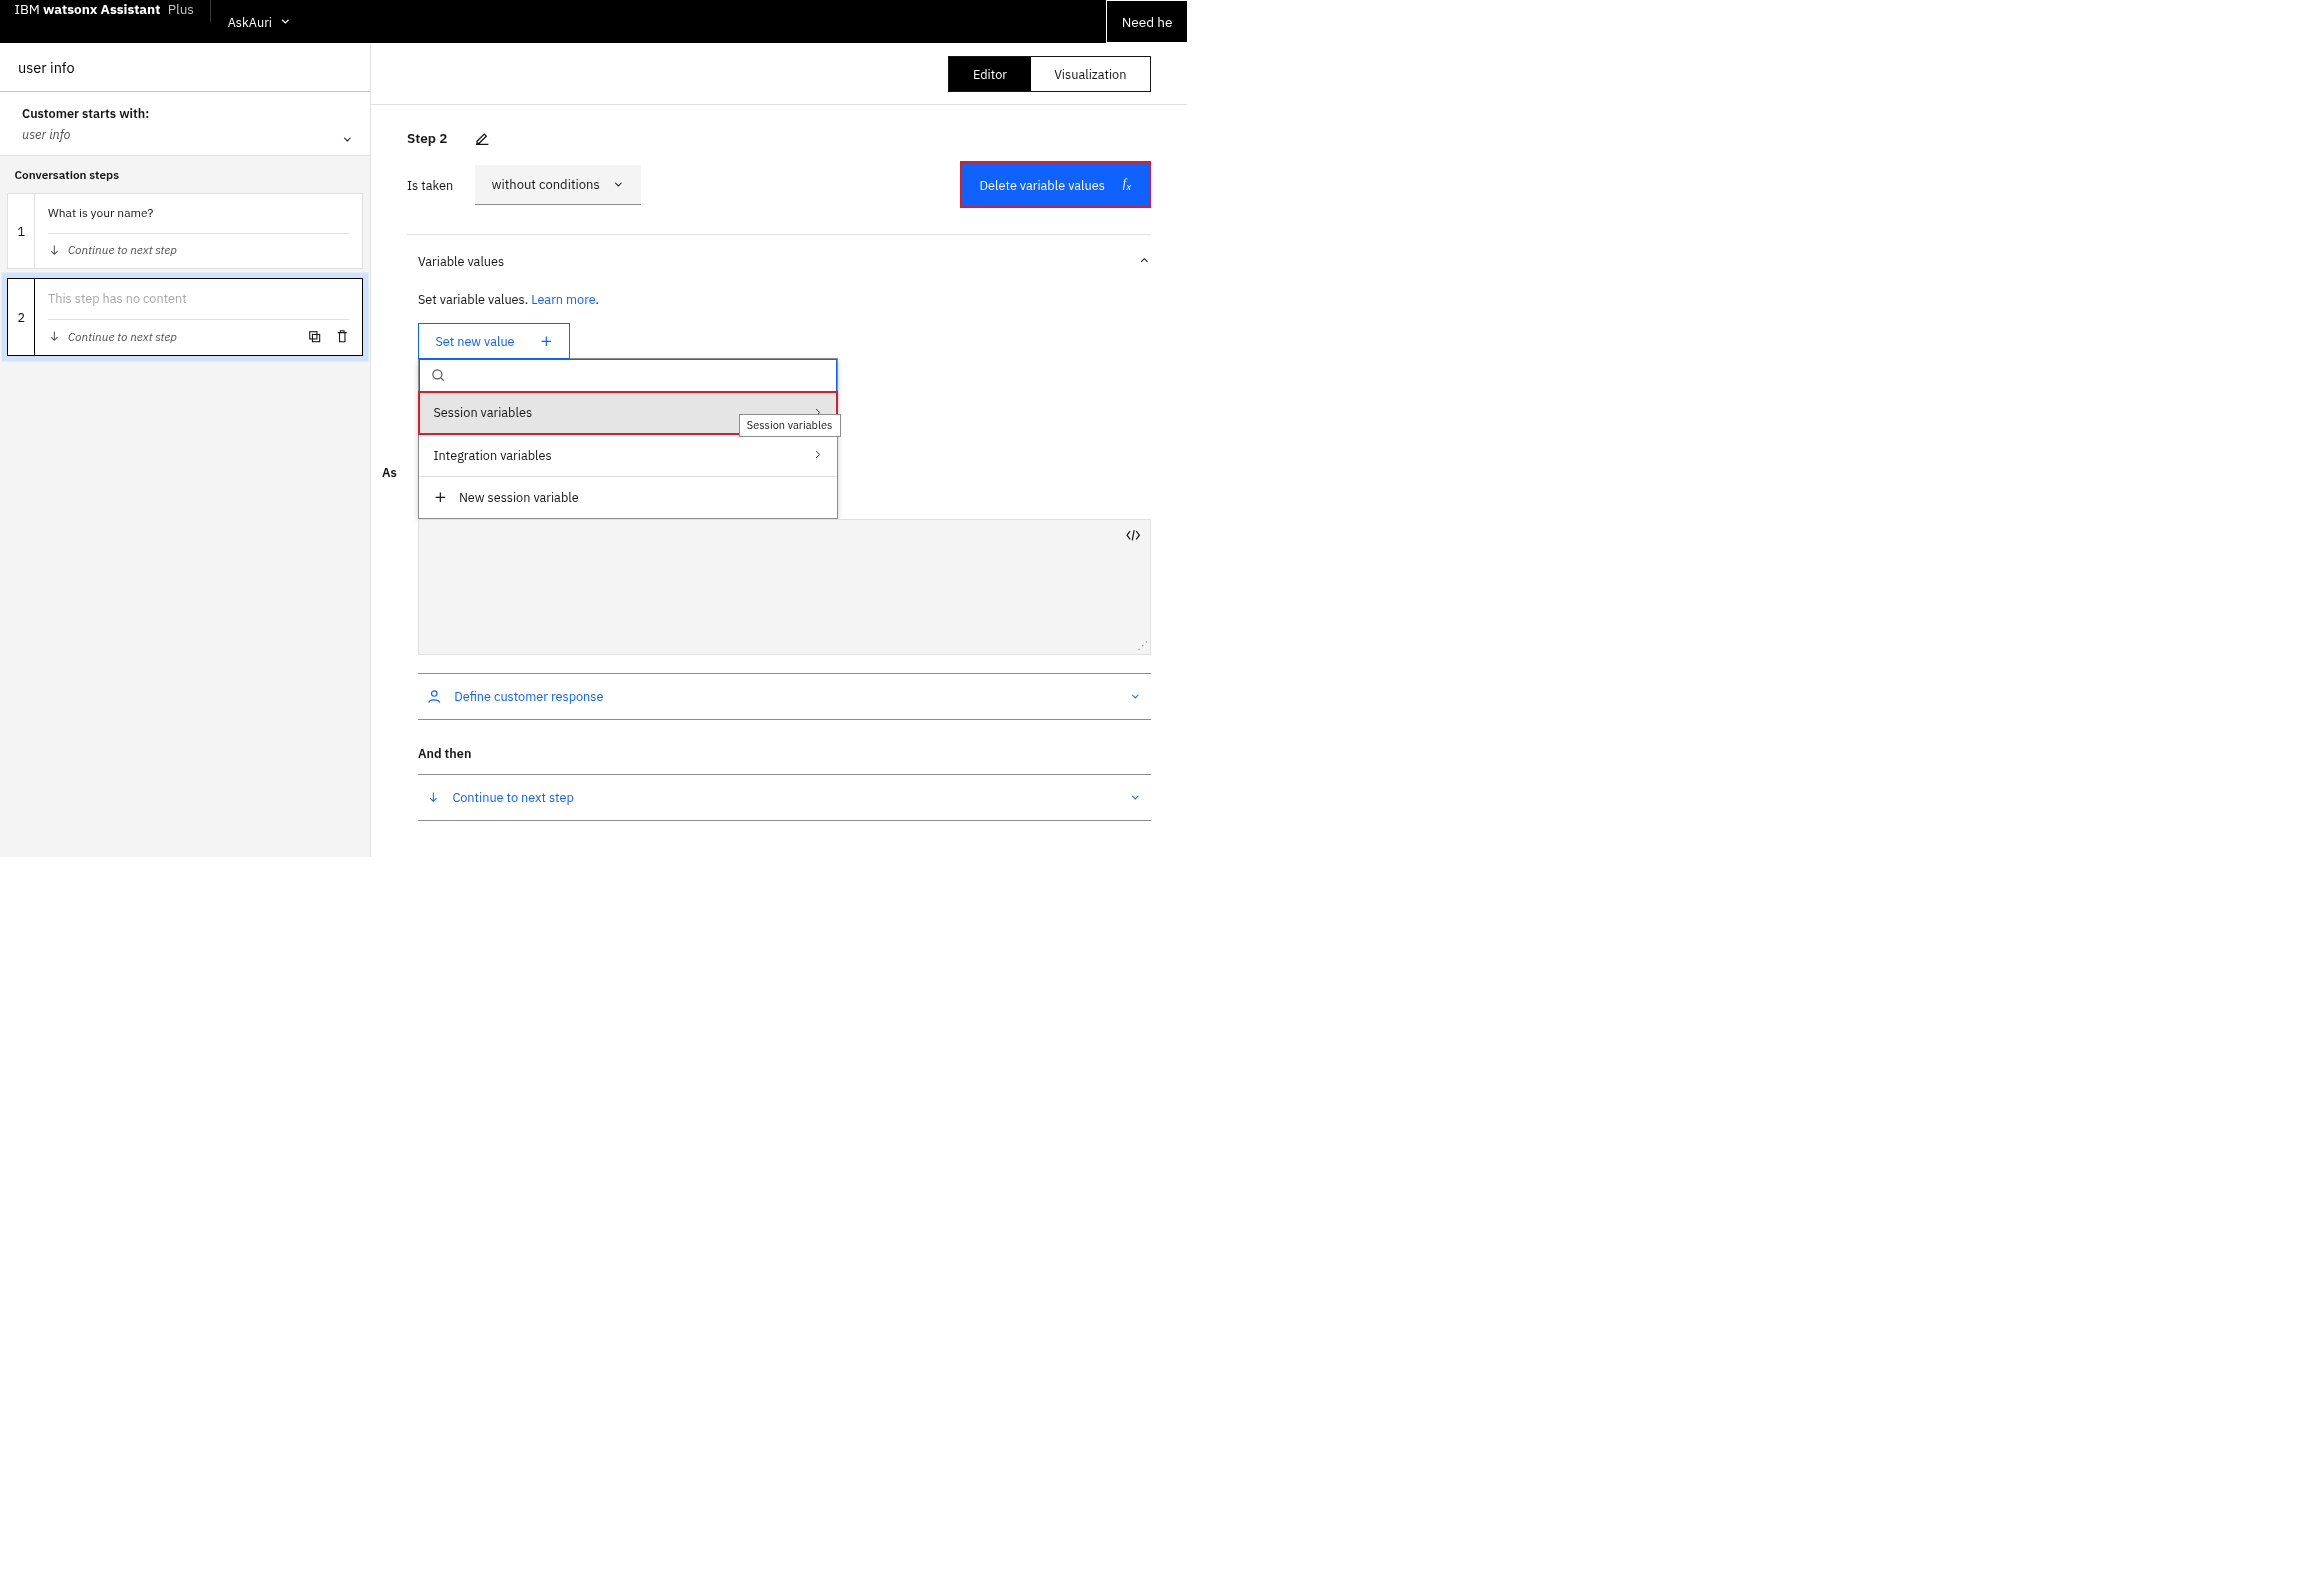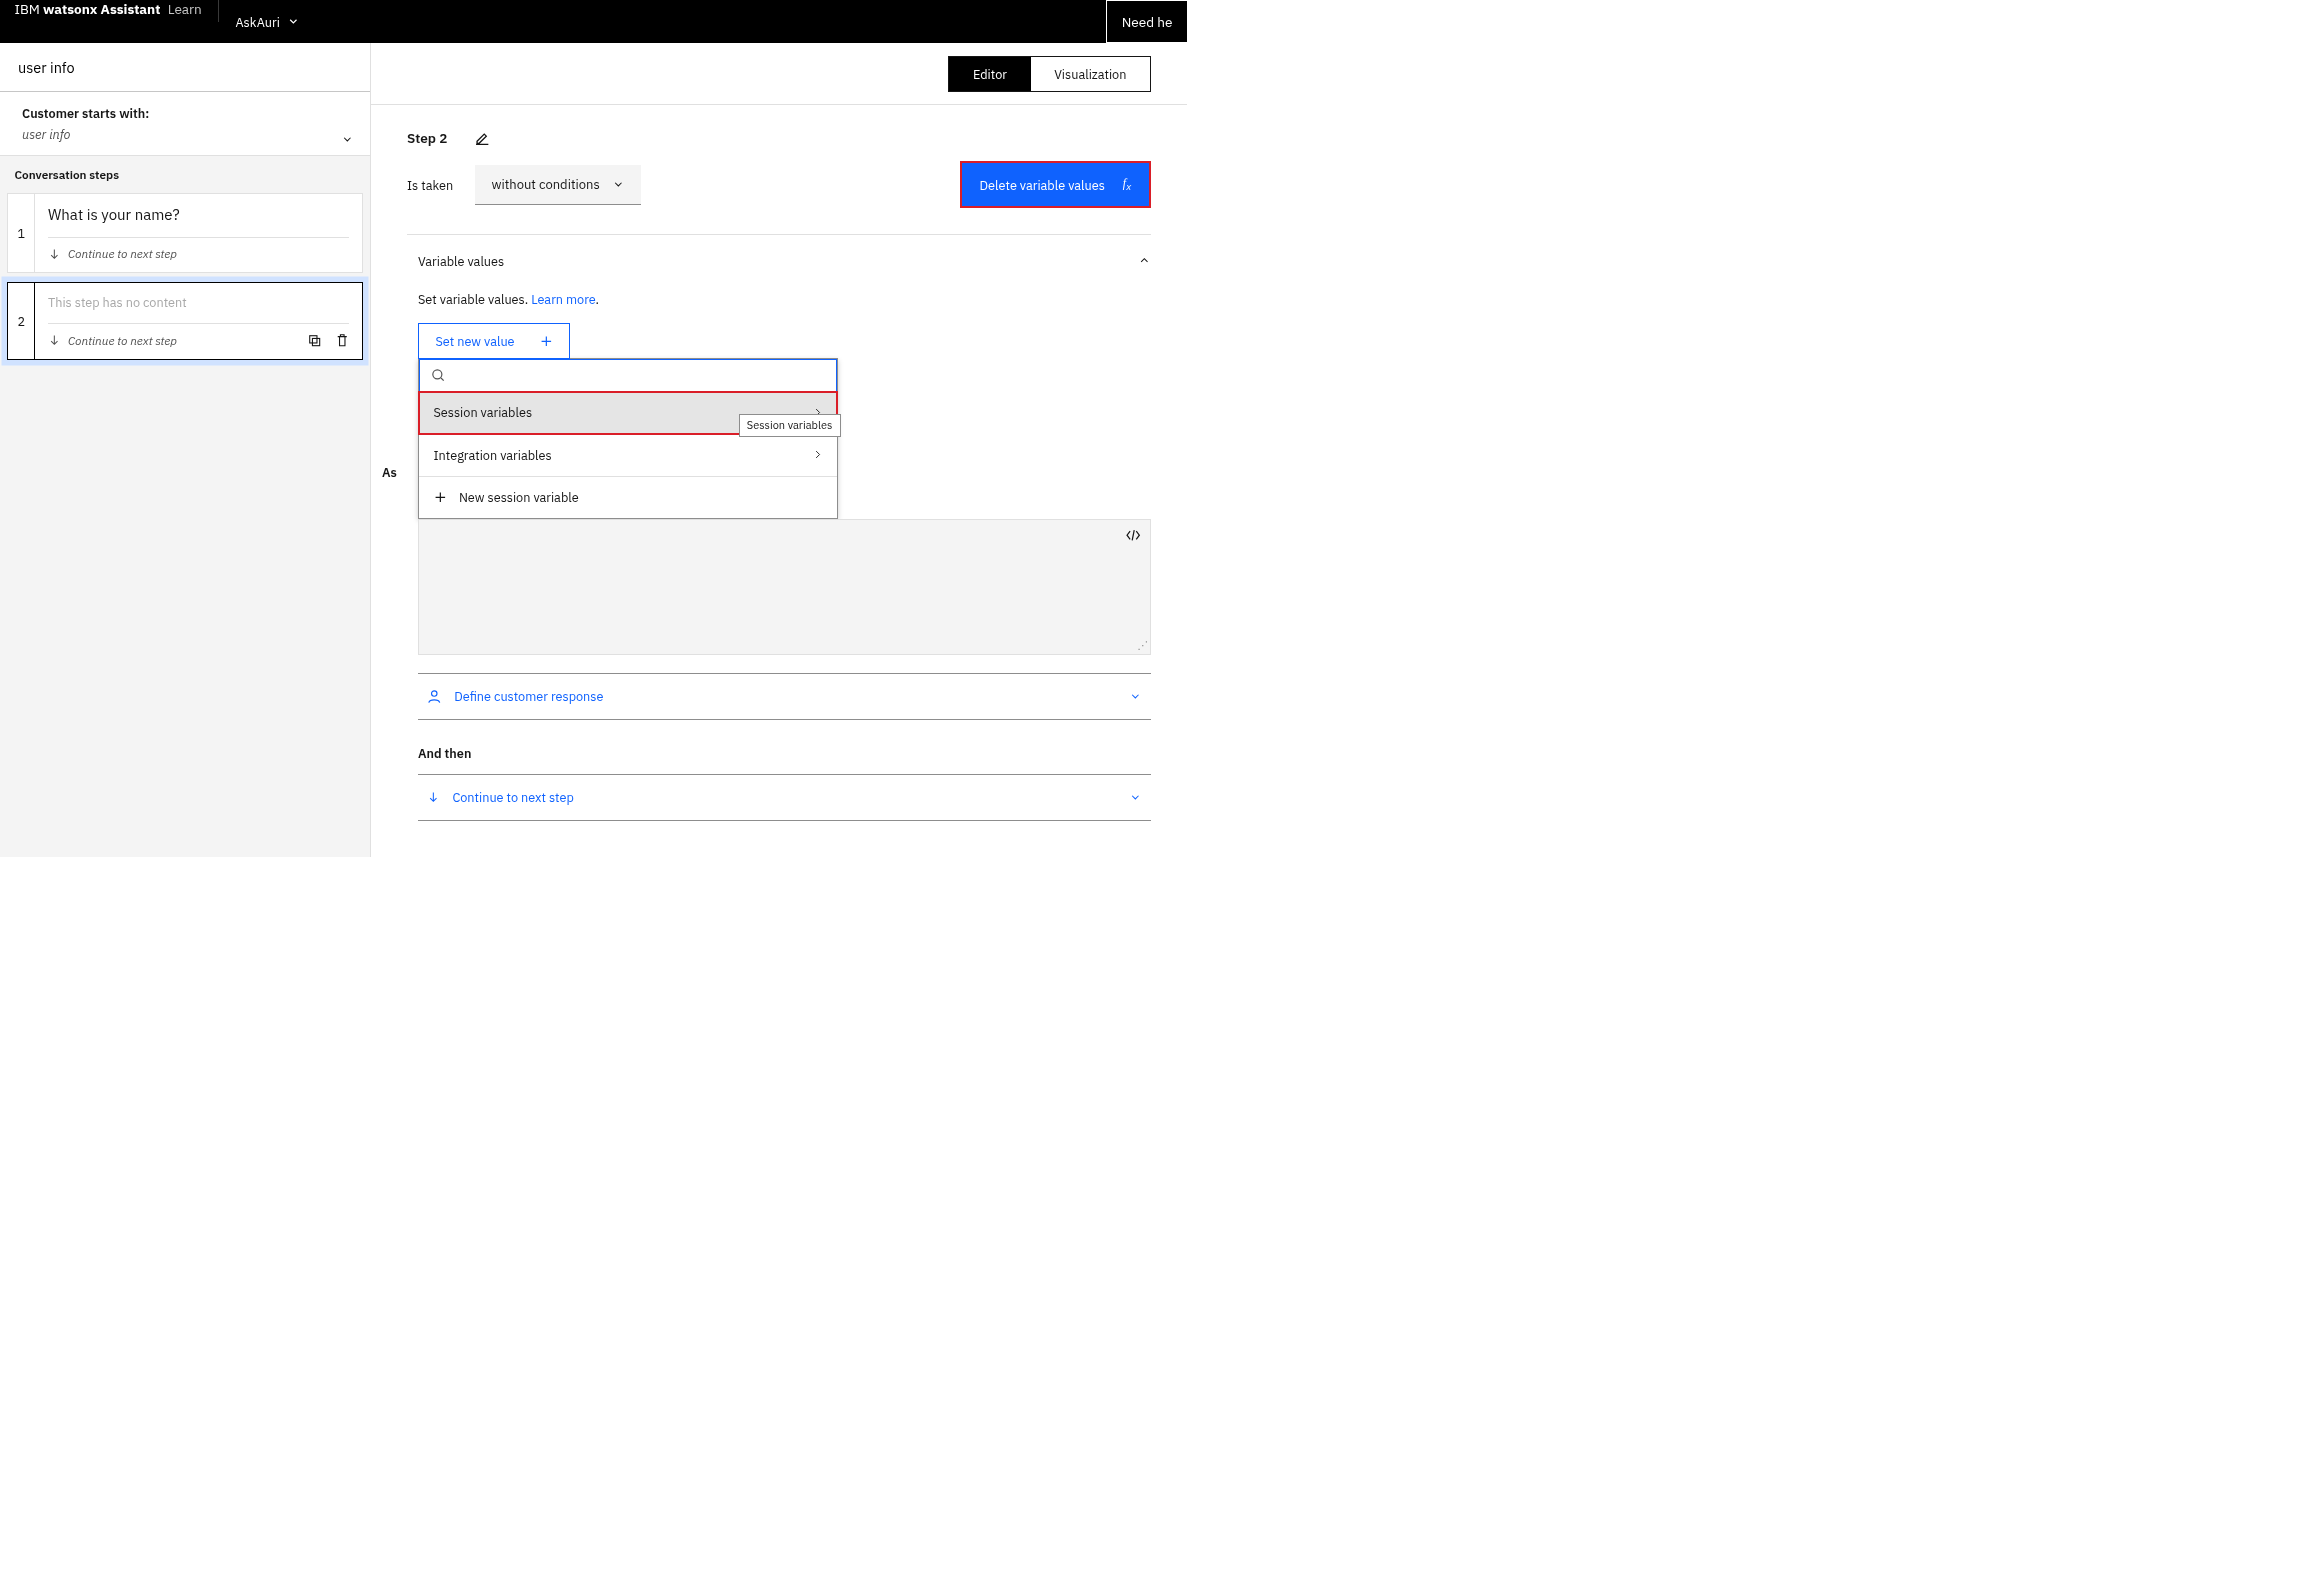--- a/index.html
+++ b/index.html
@@ -29,21 +29,21 @@
   .starter .example { font-style:italic; color:#525252; font-size:12.7px;}
   .starter .chev { position:absolute; right:16.4px; bottom:9px;}
   
   .steps-head { padding:11px 14.5px; font-weight:600; font-size:11.8px; color:#161616; background:#f4f4f4;}
   
   .step-card { background:#fff; margin:0 7.3px 9px 7.3px; border:0.9px solid #e0e0e0; display:flex;}
   .step-card.selected { border:1.8px solid #000; background:#fff; box-shadow:0 0 0 5.5px #d0e2ff; }
   .step-num { width:27px; display:flex; align-items:center; justify-content:center; border-right:0.9px solid #e0e0e0; font-size:12.7px;}
   .step-card.selected .step-num { border-right:1.8px solid #000;}
   .step-body { flex:1; padding:11px 12.7px;}
-  .step-body .q { font-size:15px; margin-bottom:12.7px; color:#161616;}
+  .step-body .q { font-size:12px; margin-bottom:12.7px; color:#161616;}
   .step-body .empty { color:#a8a8a8; font-size:12.7px; margin-bottom:12.7px;}
   .step-body .divider { height:0.9px; background:#e0e0e0; margin-bottom:9px;}
   .step-body .cont { display:flex; align-items:center; gap:7.3px; font-style:italic; font-size:11.8px; color:#525252;}
   .step-body .row2 { display:flex; align-items:center; justify-content:space-between;}
   .step-icons { display:flex; gap:12.7px; }
   .step-icons svg{ width:14.5px; height:14.5px;}
   
   .left-footer { margin-top:auto; background:#fff; border-top:0.9px solid #e0e0e0; padding:9px 12.7px; display:flex; justify-content:flex-end;}
   .newstep { background:#0f62fe; color:#fff; padding:11px 18px; display:flex; align-items:center; gap:25.5px; font-size:12.7px; border:2.7px solid #da1e28; cursor:pointer;}
   
@@ -94,21 +94,21 @@
   
   svg { display:block; }
 </style>
 </head>
 <body>
 
 <div class="topbar">
   <span class="brand">
     <span>IBM </span><span class="bold">watsonx Assistant</span>
   </span>
-  <span class="plan">Learn</span>
+  <span class="plan">Plus</span>
   <div class="vline"></div>
   <div class="proj">
     <span>AskAuri</span>
     <svg viewBox="0 0 16 16">
         <path d="M4 6l4 4 4-4" fill="none" stroke="#fff" stroke-width="1.5"></path>
       </svg>
   </div>
   <div class="needhelp">
     <span>Need he</span>
   </div>

